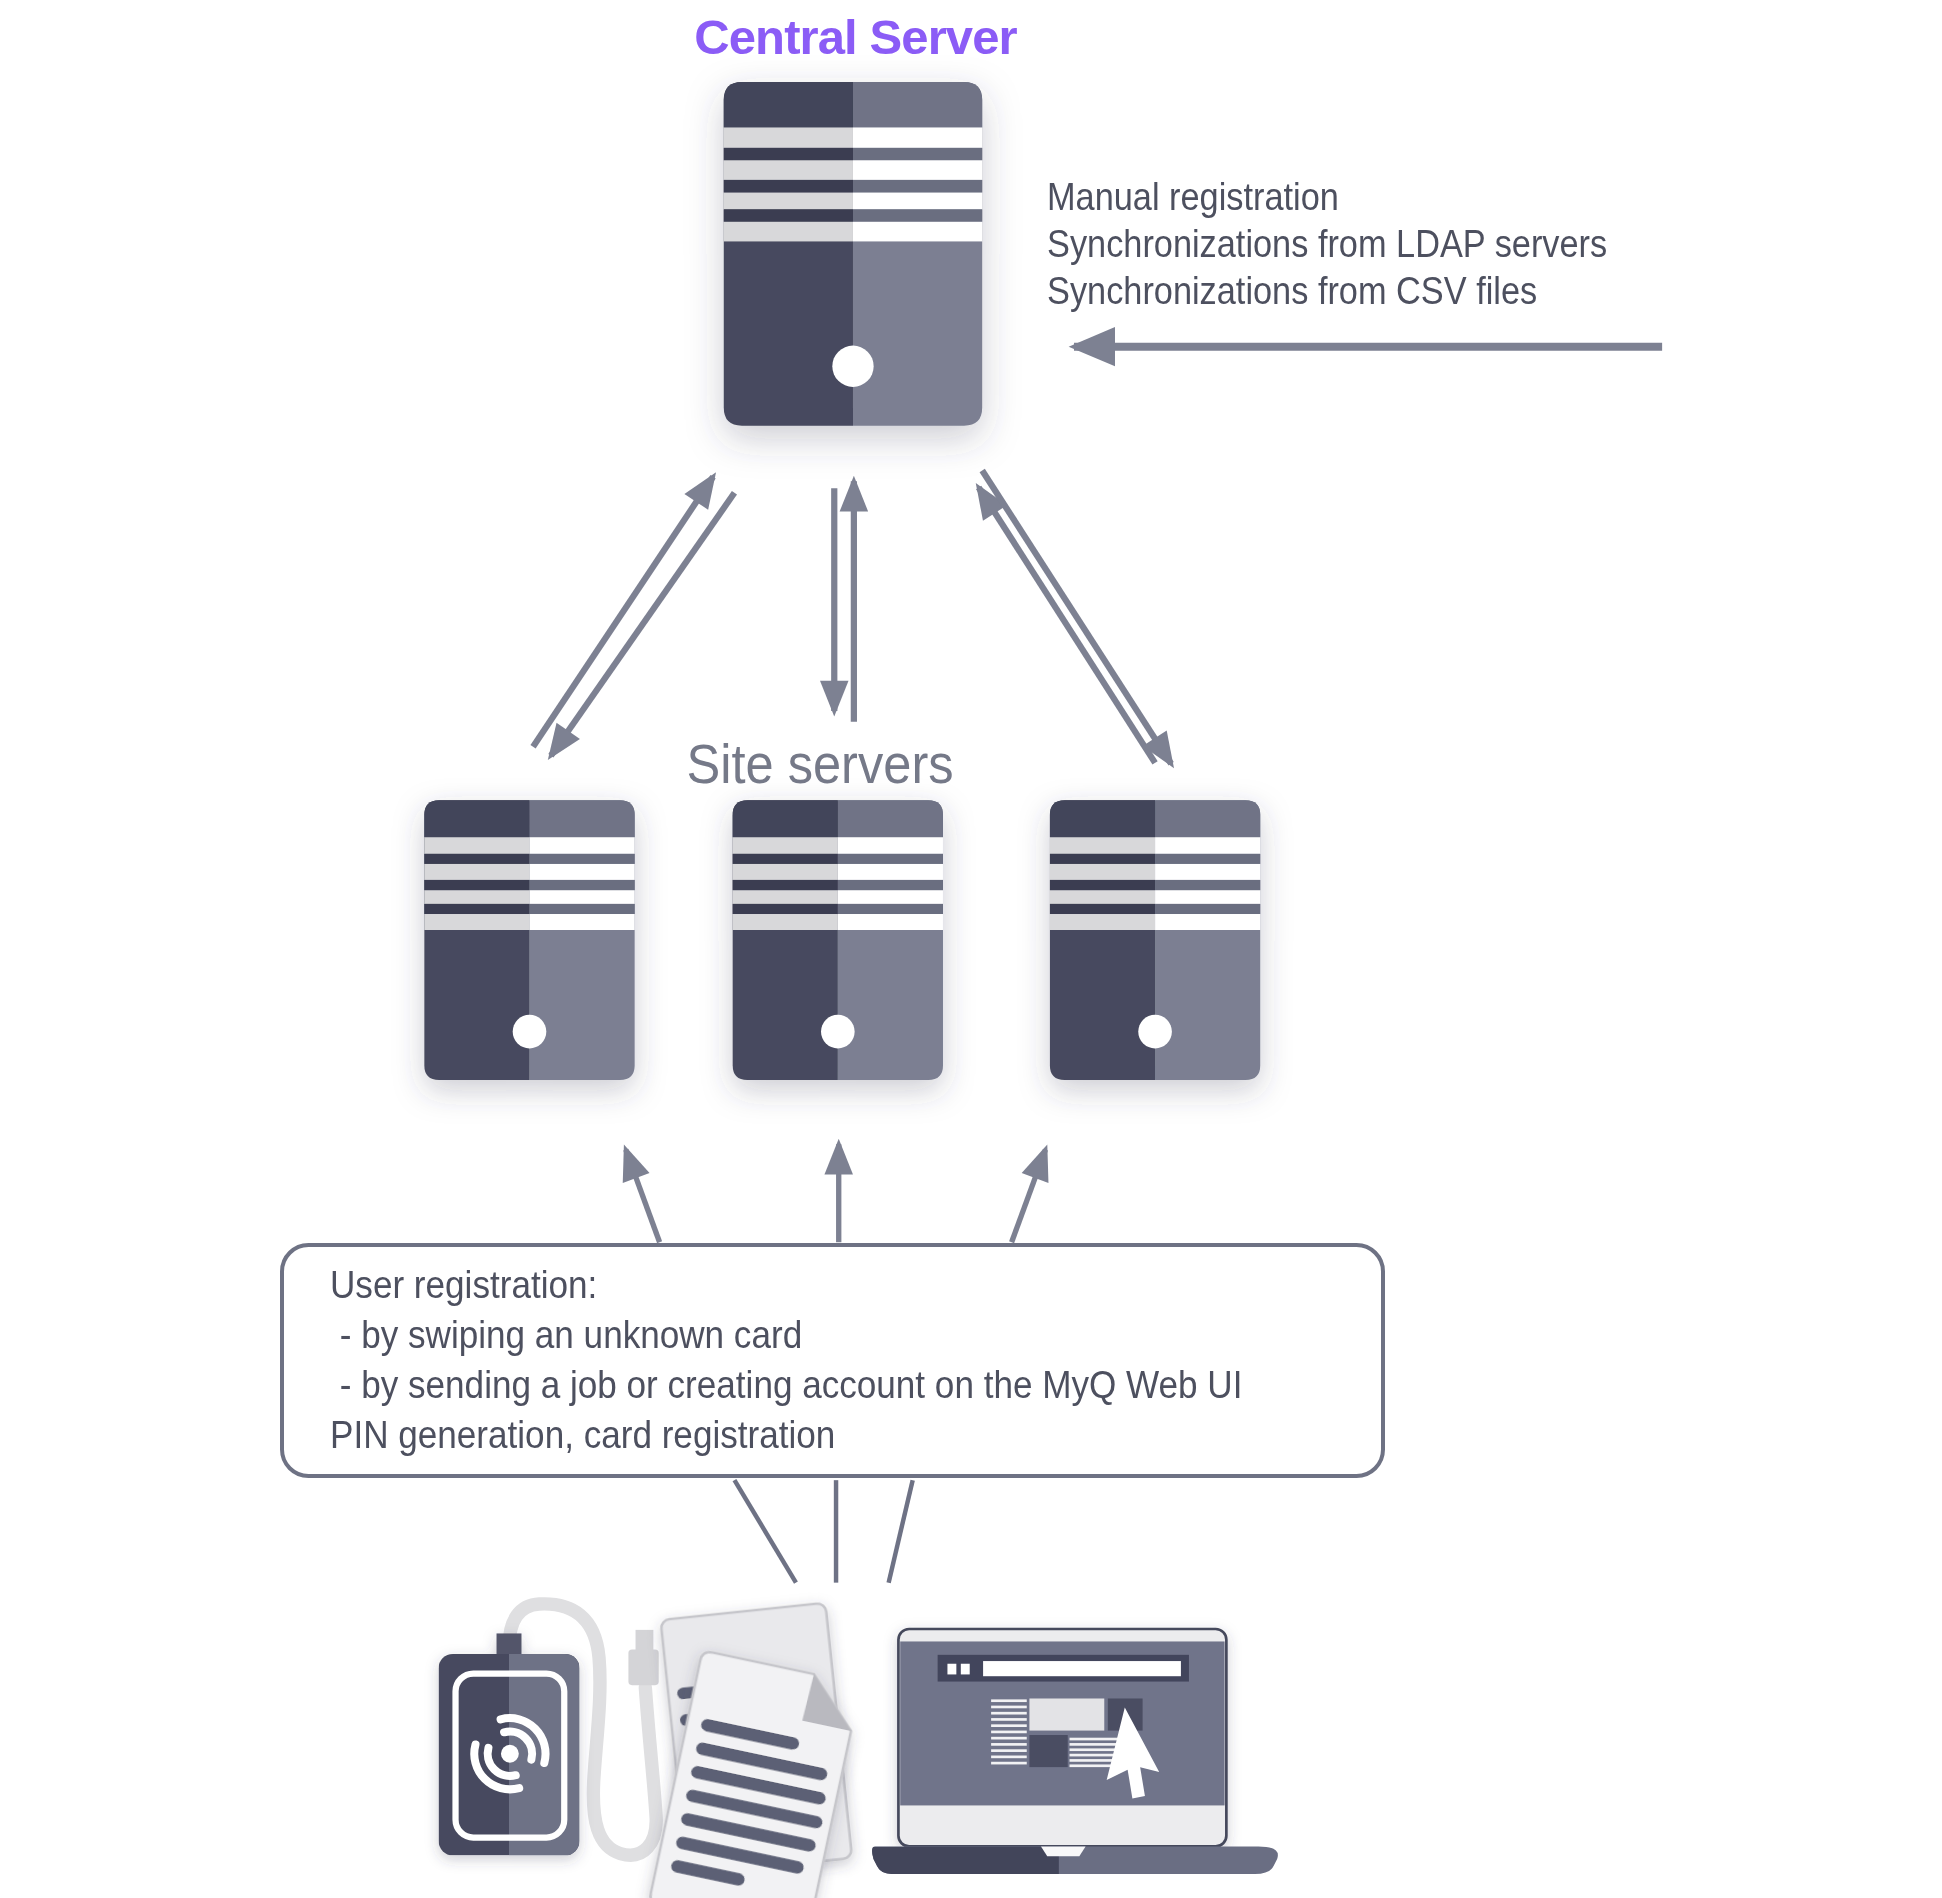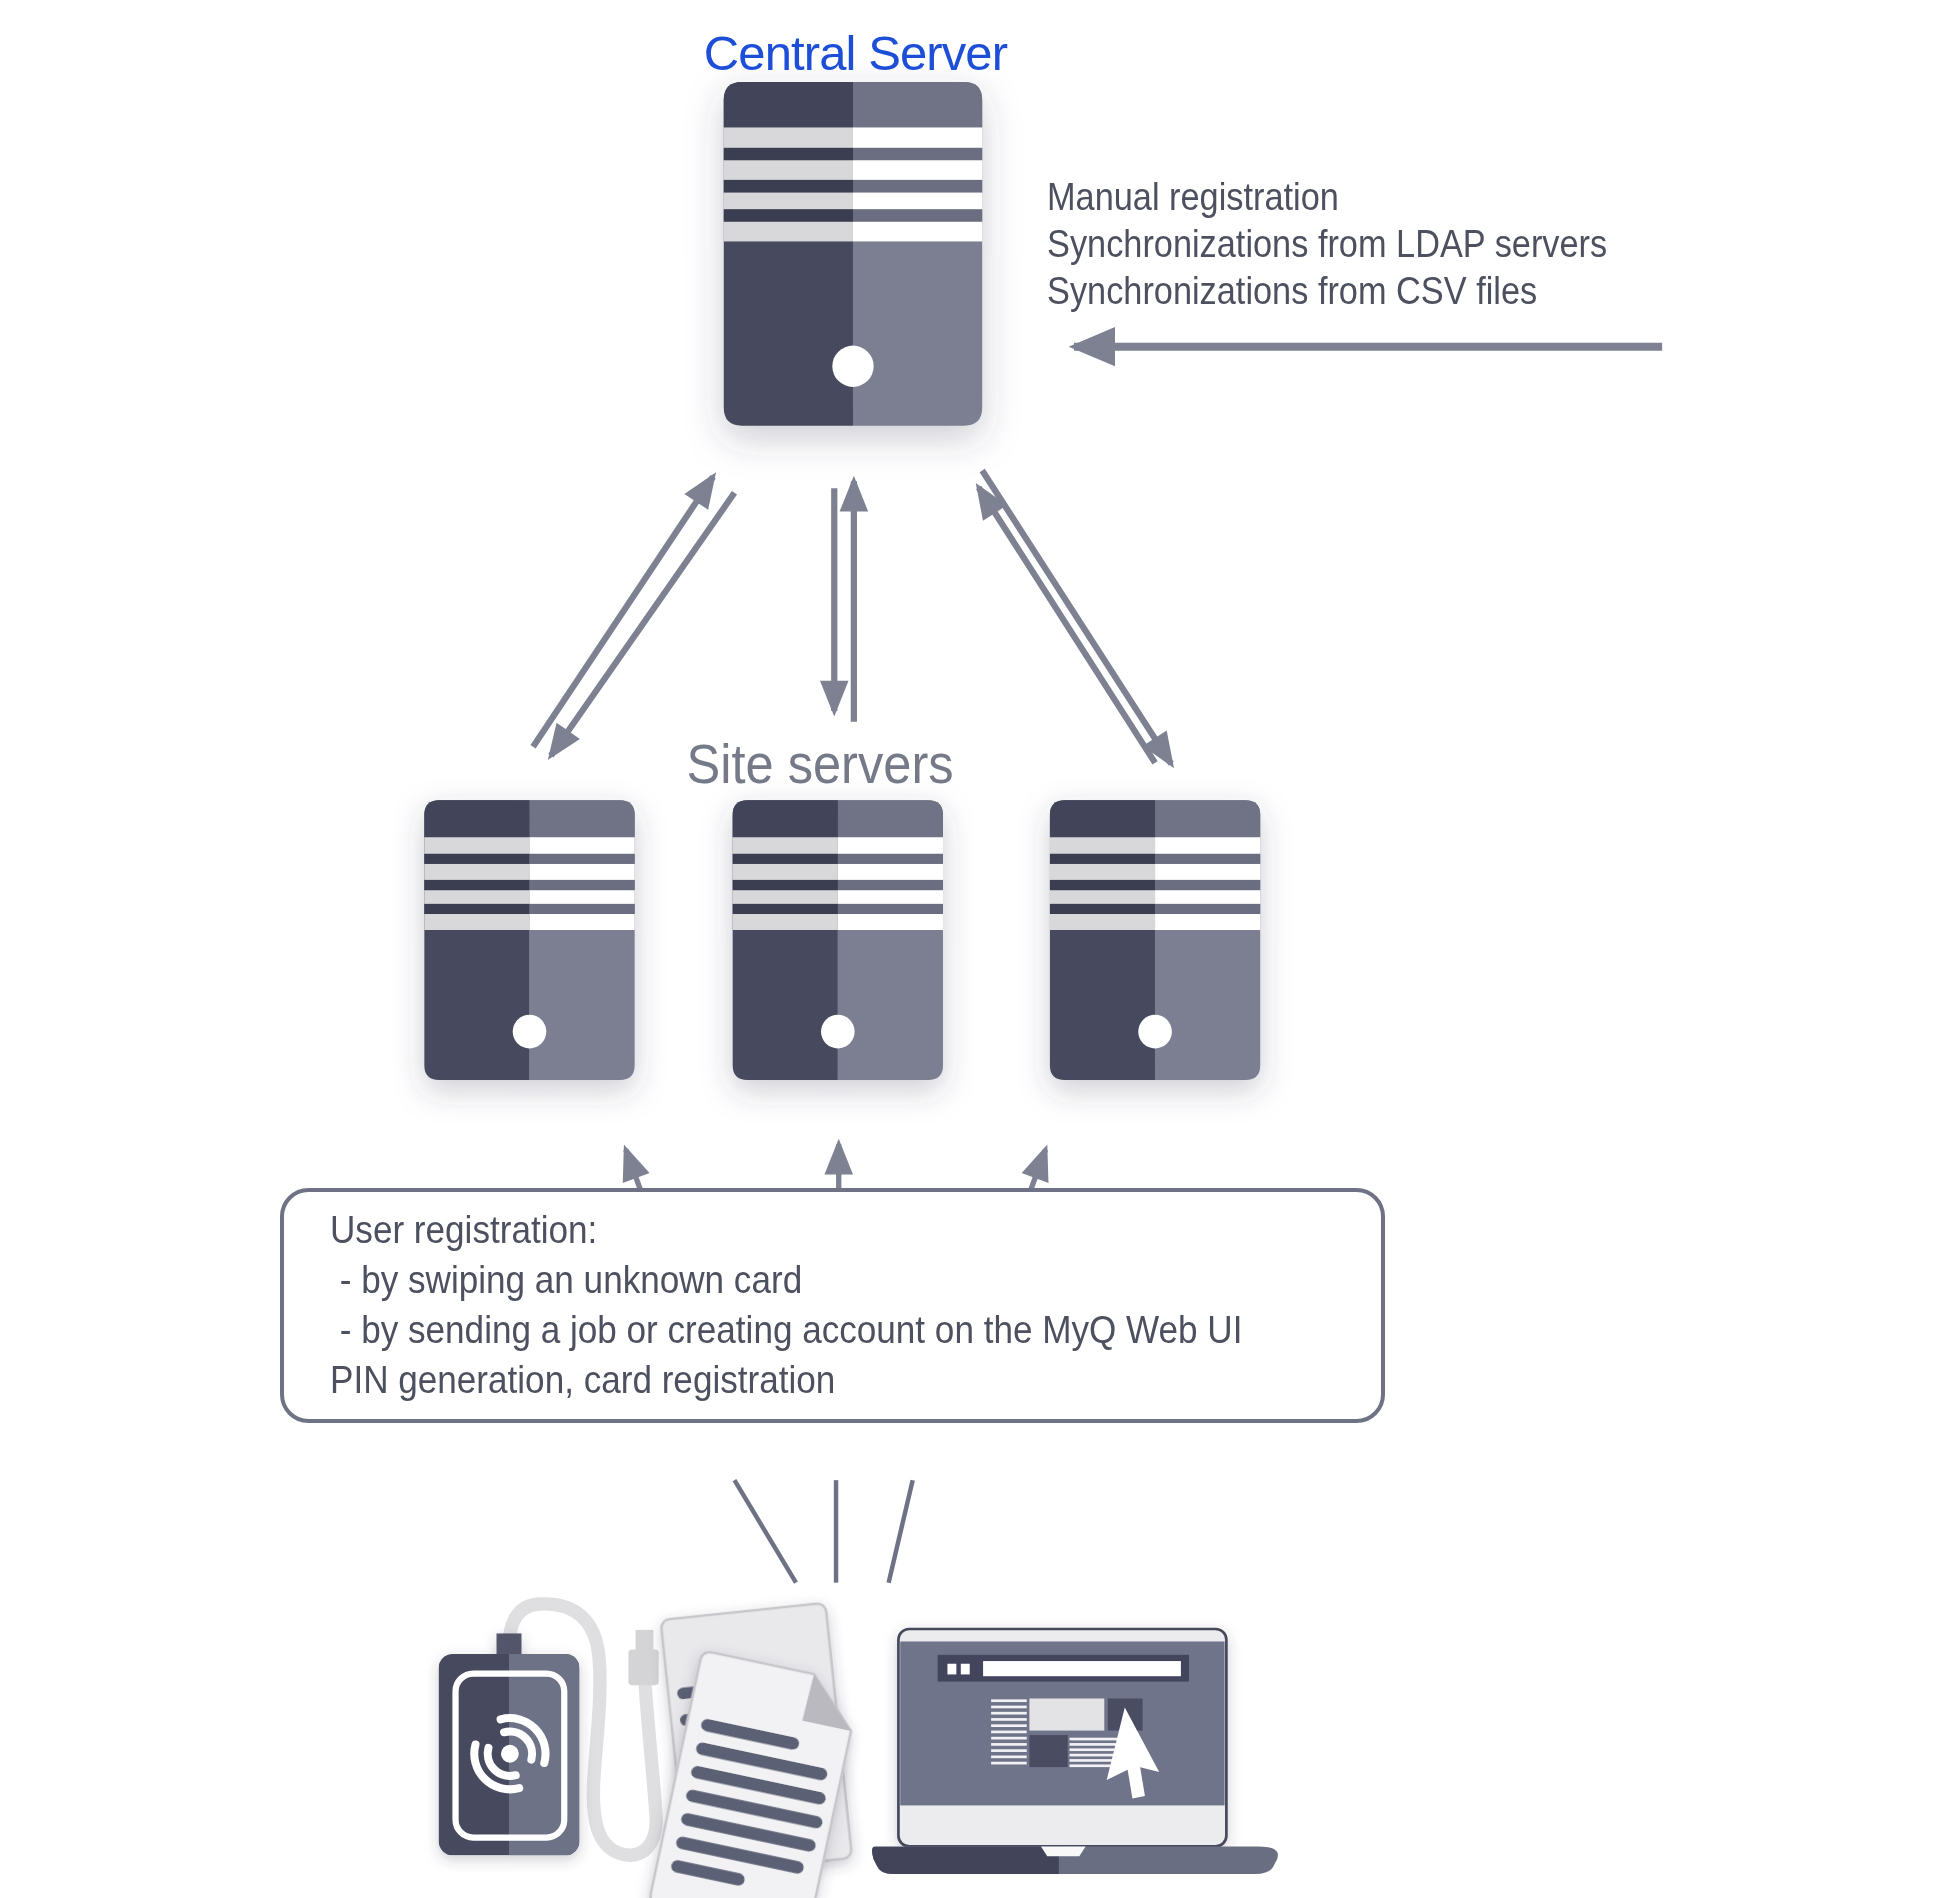--- a/index.html
+++ b/index.html
@@ -1,27 +1,27 @@
 <!DOCTYPE html>
 <html style="font-size:14.3px"><head>
 <meta charset="utf-8">
 <style>
   html,body{margin:0;padding:0;background:#ffffff;}
   #canvas{position:relative;width:1943px;height:1899px;background:#ffffff;
           font-family:"Liberation Sans",sans-serif;overflow:hidden;}
   #scene{position:absolute;left:0;top:0;}
   .txt{position:absolute;color:#4d505f;}
   #title{left:624px;top:9px;width:463px;text-align:center;
-         font-size:49px;font-weight:normal;color:#1d4ed8;letter-spacing:-0.9px;margin-top:16px;}
+         font-size:49px;font-weight:bold;color:#8b5cf6;letter-spacing:-0.9px;}
   #sync-note{left:1047px;top:173px;font-size:39px;line-height:47px;
              transform:scaleX(0.88);transform-origin:0 0;}
   #sync-note div{white-space:pre;}
   #site-label{left:606px;top:732px;width:428px;text-align:center;font-size:55px;
               color:#757988;transform:scaleX(0.92);transform-origin:50% 0;}
-  #regbox{position:absolute;left:280px;top:1188px;width:1105px;height:235px;
+  #regbox{position:absolute;left:280px;top:1243px;width:1105px;height:235px;
           box-sizing:border-box;border:4.5px solid #6e7284;border-radius:28.5px;
           background:#ffffff;}
   #regbox .inner{margin:12.5px 0 0 46px;font-size:39px;line-height:50px;color:#4d505f;
                  transform:scaleX(0.9);transform-origin:0 0;}
   #regbox .inner div{white-space:pre;}
 </style>
 </head>
 <body>
 
 <div id="canvas">

